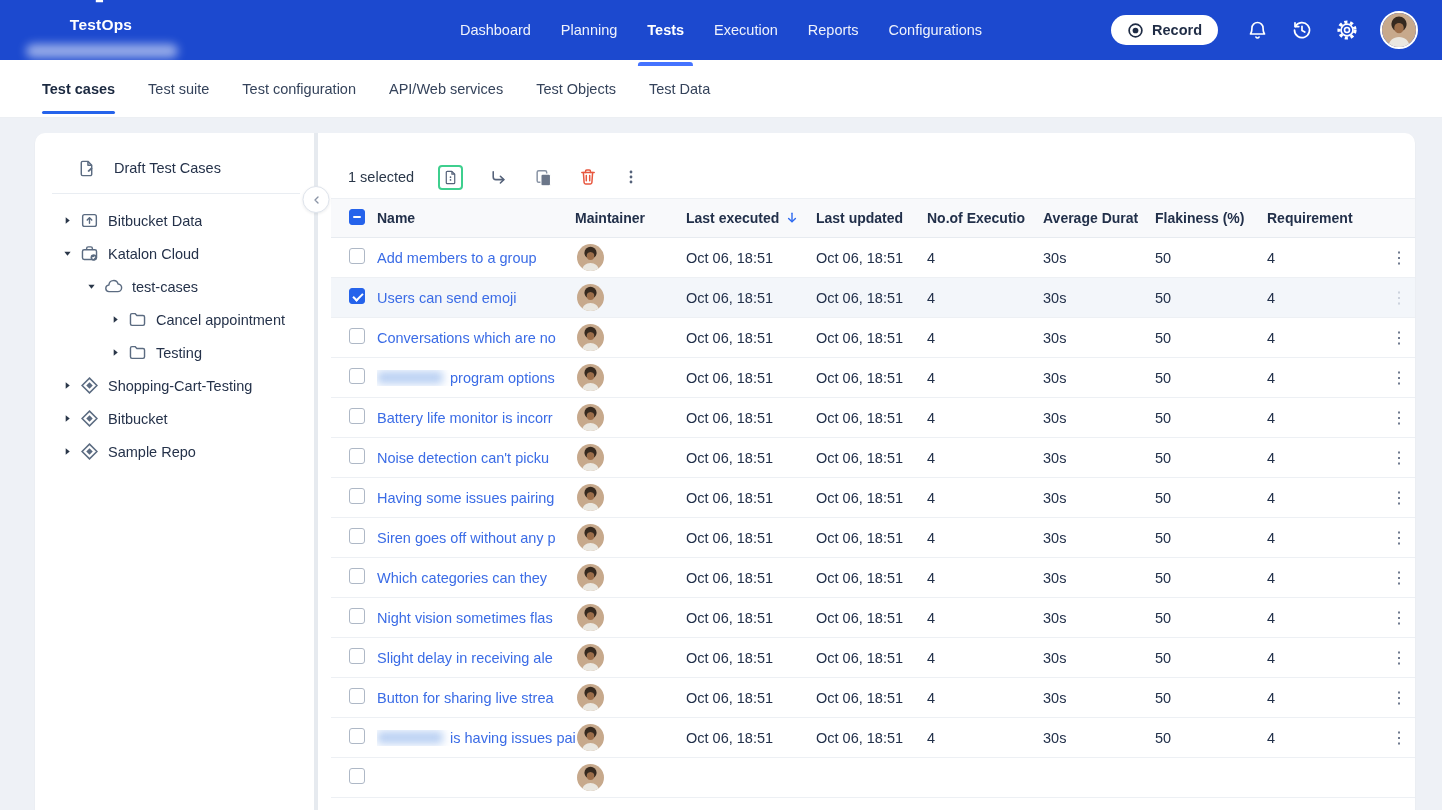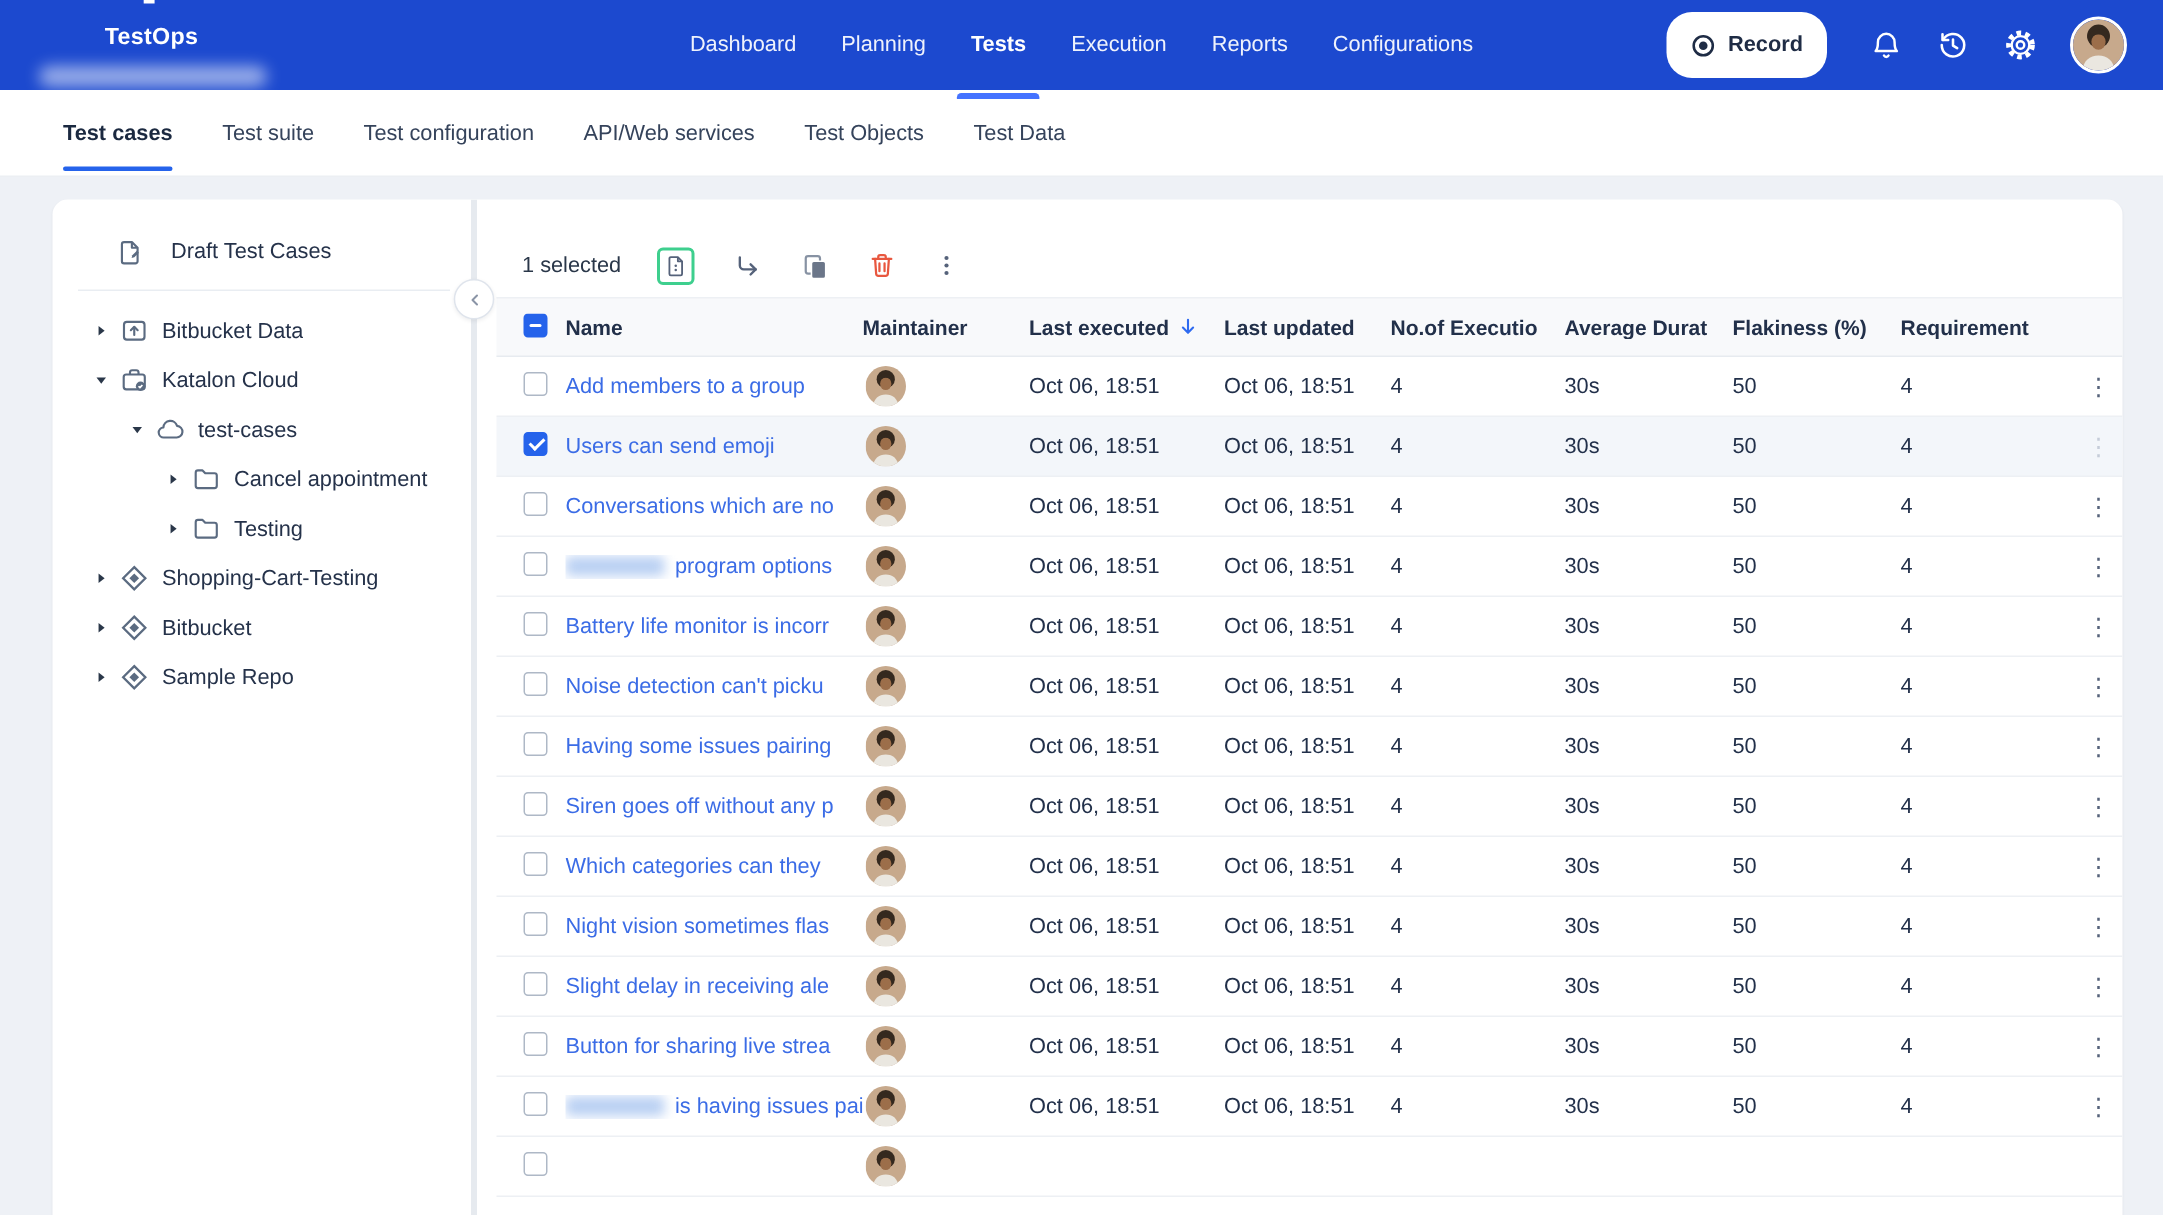--- a/index.html
+++ b/index.html
@@ -15,21 +15,21 @@
     background:rgba(255,255,255,.55); filter:blur(5px); margin-left:2px; }
   .brand-caret { display:flex; margin-left:10px; }
   .nav-menu { position:absolute; left:50%; transform:translateX(-50%);
     display:flex; gap:30px; height:60px; align-items:center; }
   .nav-item { color:rgba(255,255,255,.93); font-size:14.5px; height:72px;
     display:flex; align-items:center; position:relative; cursor:pointer; }
   .nav-item.active { font-weight:700; color:#fff; }
   .nav-item.active::after { content:''; position:absolute; left:-9px; right:-9px;
     bottom:0; height:4px; background:#4573ff; border-radius:3px 3px 0 0; }
   .nav-right { margin-left:auto; display:flex; align-items:center; gap:21px; }
-  .record-btn { background:#fff; color:#1f2c45; height:44px; border-radius:17px;
+  .record-btn { background:#fff; color:#1f2c45; height:30px; border-radius:17px;
     display:flex; align-items:center; gap:8px; padding:0 16px; font-size:14.5px;
     font-weight:700; border:none; cursor:pointer; margin-right:6px; }
   .nav-icon { width:24px; height:24px; display:flex; align-items:center;
     justify-content:center; cursor:pointer; }
   .avatar { border-radius:50%; overflow:hidden; display:block; }
   .av-nav { width:38px; height:38px; border:2px solid #fff; cursor:pointer; }
   .avatar svg { display:block; width:100%; height:100%; }
 
   
   .tabbar { height:58px; background:#fff; display:flex; gap:33px; padding:0 0 0 42px;

